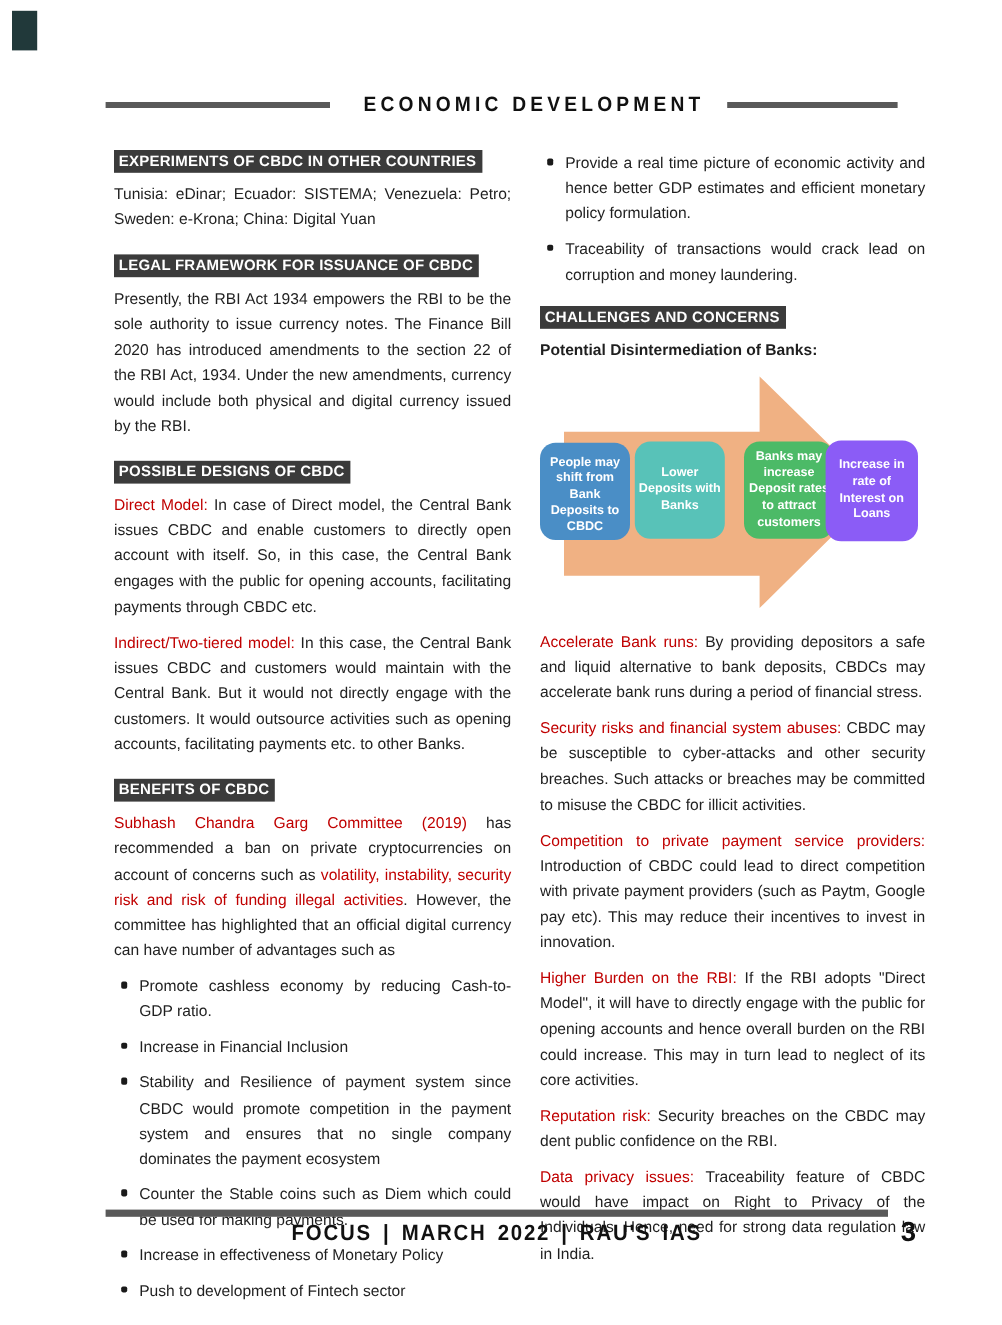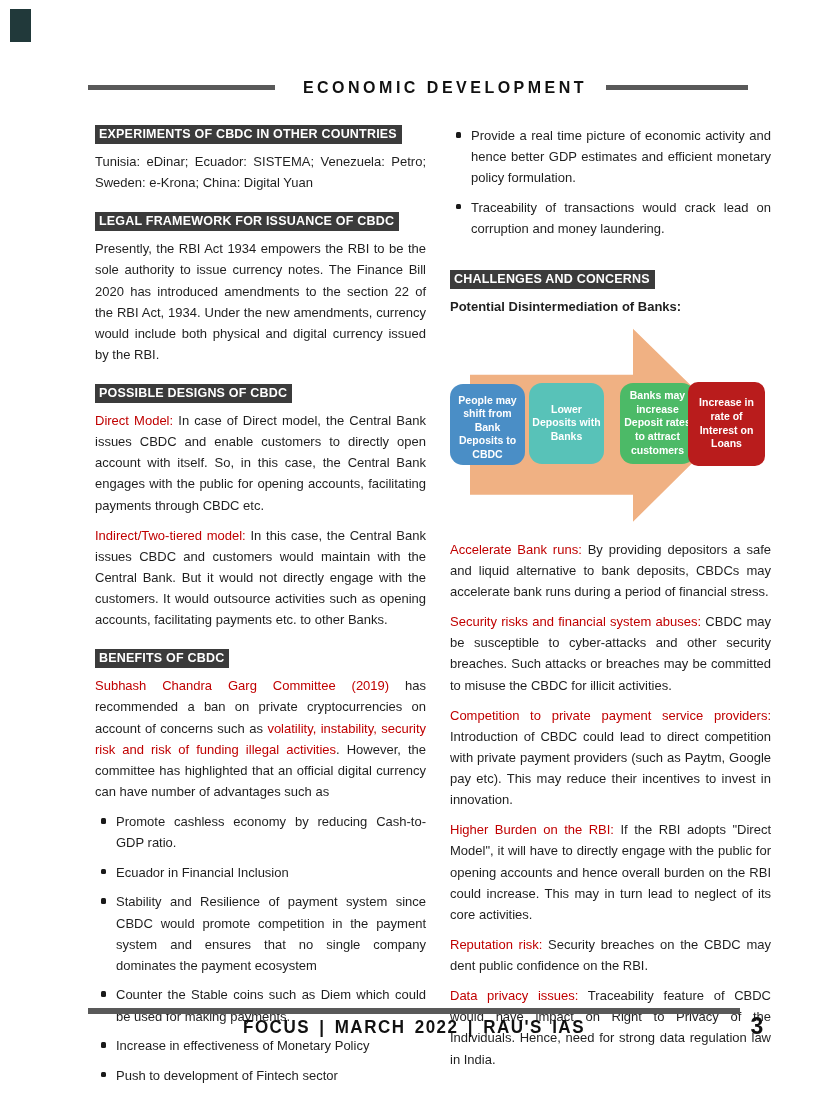--- a/index.html
+++ b/index.html
@@ -102,49 +102,49 @@
 
     <div class="bar">POSSIBLE DESIGNS OF CBDC</div>
     <p class="body"><span class="red">Direct Model:</span><span> In case of Direct model, the Central Bank issues CBDC and enable customers to directly open account with itself. So, in this case, the Central Bank engages with the public for opening accounts, facilitating payments through CBDC etc.</span></p>
     <p class="body"><span class="red">Indirect/Two-tiered model:</span><span> In this case, the Central Bank issues CBDC and customers would maintain with the Central Bank. But it would not directly engage with the customers. It would outsource activities such as opening accounts, facilitating payments etc. to other Banks.</span></p>
 
     <div class="bar">BENEFITS OF CBDC</div>
     <p class="body"><span class="red">Subhash Chandra Garg Committee (2019)</span><span> has recommended a ban on private cryptocurrencies on account of concerns such as </span><span class="red">volatility, instability, security risk and risk of funding illegal activities</span><span>. However, the committee has highlighted that an official digital currency can have number of advantages such as</span></p>
 
     <ul class="bullets">
       <li>Promote cashless economy by reducing Cash-to-GDP ratio.</li>
-      <li>Ecuador in Financial Inclusion</li>
+      <li>Increase in Financial Inclusion</li>
       <li>Stability and Resilience of payment system since CBDC would promote competition in the payment system and ensures that no single company dominates the payment ecosystem</li>
       <li>Counter the Stable coins such as Diem which could be used for making payments.</li>
       <li>Increase in effectiveness of Monetary Policy</li>
       <li>Push to development of Fintech sector</li>
     </ul>
   </div>
 
   <div id="right-col">
     <ul class="bullets" style="margin-top:7px;">
       <li>Provide a real time picture of economic activity and hence better GDP estimates and efficient monetary policy formulation.</li>
       <li>Traceability of transactions would crack lead on corruption and money laundering.</li>
     </ul>
 
-    <div class="bar" style="margin-top:22px;">CHALLENGES AND CONCERNS</div>
+    <div class="bar" style="margin-top:7px;">CHALLENGES AND CONCERNS</div>
     <p class="body bold">Potential Disintermediation of Banks:</p>
 
     <div class="diagram">
       <div class="arrow" style="background: rgb(240, 177, 131);"></div>
       <div class="dbox dbox1" style="background: rgb(74, 142, 198);">
           <span>People may shift from Bank Deposits to CBDC</span>
         </div>
       <div class="dbox dbox2" style="background: rgb(88, 194, 184);">
           <span>Lower Deposits with Banks</span>
         </div>
       <div class="dbox dbox3" style="background: rgb(76, 186, 103);">
           <span>Banks may increase Deposit rates to attract customers</span>
         </div>
-      <div class="dbox dbox4" style="background: #b91c1c; border-radius: 10px;">
+      <div class="dbox dbox4" style="background: #8b5cf6;">
           <span>Increase in rate of Interest on Loans</span>
         </div>
     </div>
 
     <p class="body"><span class="red">Accelerate Bank runs:</span><span> By providing depositors a safe and liquid alternative to bank deposits, CBDCs may accelerate bank runs during a period of financial stress.</span></p>
     <p class="body"><span class="red">Security risks and financial system abuses:</span><span> CBDC may be susceptible to cyber-attacks and other security breaches. Such attacks or breaches may be committed to misuse the CBDC for illicit activities.</span></p>
     <p class="body"><span class="red">Competition to private payment service providers:</span><span> Introduction of CBDC could lead to direct competition with private payment providers (such as Paytm, Google pay etc). This may reduce their incentives to invest in innovation.</span></p>
     <p class="body"><span class="red">Higher Burden on the RBI:</span><span> If the RBI adopts "Direct Model", it will have to directly engage with the public for opening accounts and hence overall burden on the RBI could increase. This may in turn lead to neglect of its core activities.</span></p>
     <p class="body"><span class="red">Reputation risk:</span><span> Security breaches on the CBDC may dent public confidence on the RBI.</span></p>
     <p class="body"><span class="red">Data privacy issues:</span><span> Traceability feature of CBDC would have impact on Right to Privacy of the Individuals. Hence, need for strong data regulation law in India.</span></p>

